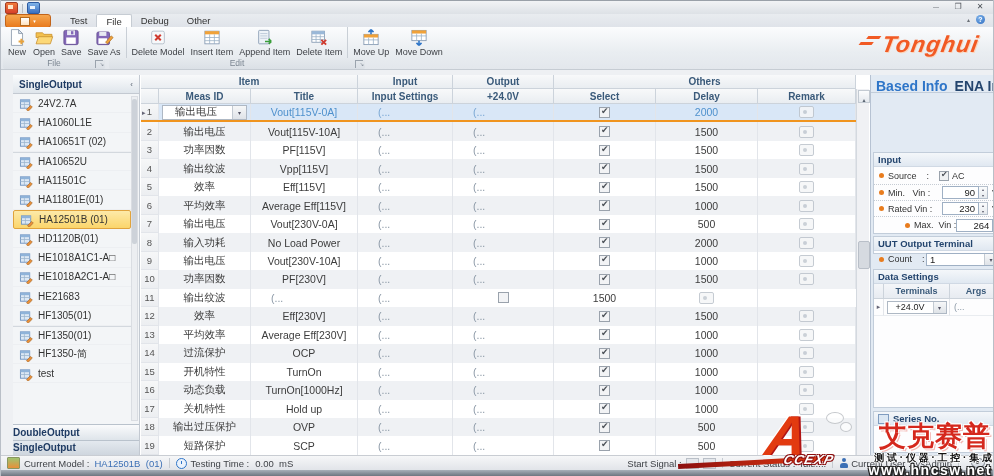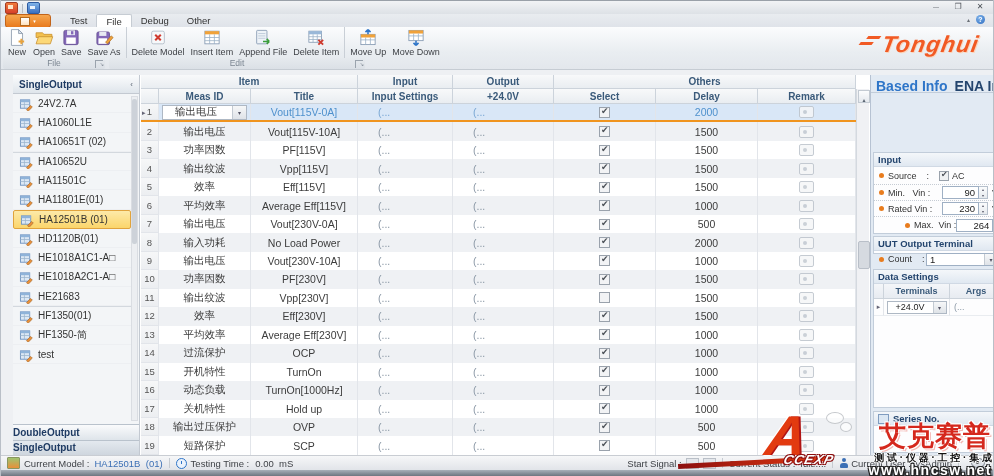--- a/index.html
+++ b/index.html
@@ -267,21 +267,21 @@
           <span class="rlab">Insert Item</span>
       </div>
       <div class="rbtn">
         <span class="ric">
           <svg viewBox="0 0 24 24" width="20" height="19">
               <rect x="4" y="3" width="13" height="17" rx="1" fill="#eef3f8" stroke="#7d93ad"></rect>
               <path d="M6 7h9M6 10h9M6 13h9" stroke="#b6c4d4"></path>
               <path d="M12 17h8m0 0l-3.2-3.2M20 17l-3.2 3.2" stroke="#3a9e3a" stroke-width="2"></path>
             </svg>
         </span>
-          <span class="rlab">Append File</span>
+          <span class="rlab">Append Item</span>
       </div>
       <div class="rbtn">
         <span class="ric">
           <svg viewBox="0 0 24 24" width="20" height="19">
               <rect x="3" y="4" width="16" height="14" fill="#fff" stroke="#7d93ad"></rect>
               <rect x="3" y="4" width="16" height="4" fill="#9ab8d8"></rect>
               <path d="M3 11h16M3 14.5h16M8.3 8v10M13.6 8v10" stroke="#9ab0c6"></path>
               <path d="M15 15l6 6M21 15l-6 6" stroke="#cf3a2e" stroke-width="2.4"></path>
             </svg>
         </span>
@@ -440,20 +440,31 @@
     <span class="sb-icon">
       <svg viewBox="0 0 14 14" width="14" height="13">
                 <rect x="1" y="2" width="10" height="9" fill="#dce8f5" stroke="#6f93c0"></rect>
                 <rect x="1" y="2" width="10" height="2.5" fill="#8fb3d9"></rect>
                 <path d="M1 7h10M5.3 4.5v6.5" stroke="#9ab3cc" stroke-width="0.8"></path>
                 <path d="M7.5 12.5l4.5-4.5 1.8 1.8-4.5 4.5z" fill="#e8903a" stroke="#a5682a" stroke-width="0.7"></path>
               </svg>
     </span>
     <span class="sb-label">HE21683</span>
   </div>
+          <div class="sb-item">
+    <span class="sb-icon">
+      <svg viewBox="0 0 14 14" width="14" height="13">
+                <rect x="1" y="2" width="10" height="9" fill="#dce8f5" stroke="#6f93c0"></rect>
+                <rect x="1" y="2" width="10" height="2.5" fill="#8fb3d9"></rect>
+                <path d="M1 7h10M5.3 4.5v6.5" stroke="#9ab3cc" stroke-width="0.8"></path>
+                <path d="M7.5 12.5l4.5-4.5 1.8 1.8-4.5 4.5z" fill="#e8903a" stroke="#a5682a" stroke-width="0.7"></path>
+              </svg>
+    </span>
+    <span class="sb-label">HF1305(01)</span>
+  </div>
           <div class="sb-item sep">
     <span class="sb-icon">
       <svg viewBox="0 0 14 14" width="14" height="13">
                 <rect x="1" y="2" width="10" height="9" fill="#dce8f5" stroke="#6f93c0"></rect>
                 <rect x="1" y="2" width="10" height="2.5" fill="#8fb3d9"></rect>
                 <path d="M1 7h10M5.3 4.5v6.5" stroke="#9ab3cc" stroke-width="0.8"></path>
                 <path d="M7.5 12.5l4.5-4.5 1.8 1.8-4.5 4.5z" fill="#e8903a" stroke="#a5682a" stroke-width="0.7"></path>
               </svg>
     </span>
     <span class="sb-label">HF1350(01)</span>
@@ -689,21 +700,20 @@
               <span class="rem-icon"></span>
             </div>
   </div>
           <div class="trow">
     <div class="c rn">11</div>
     <div class="c meas">
               <span class="measbox">
                 <span>输出纹波</span>
               </span>
             </div>
-    <div class="c title">Vpp[230V]</div>
     <div class="c inp">(...</div>
     <div class="c outp">(...</div>
     <div class="c sel">
               <span class="cb"></span>
             </div>
     <div class="c delay">1500</div>
     <div class="c rem">
               <span class="rem-icon"></span>
             </div>
   </div>

